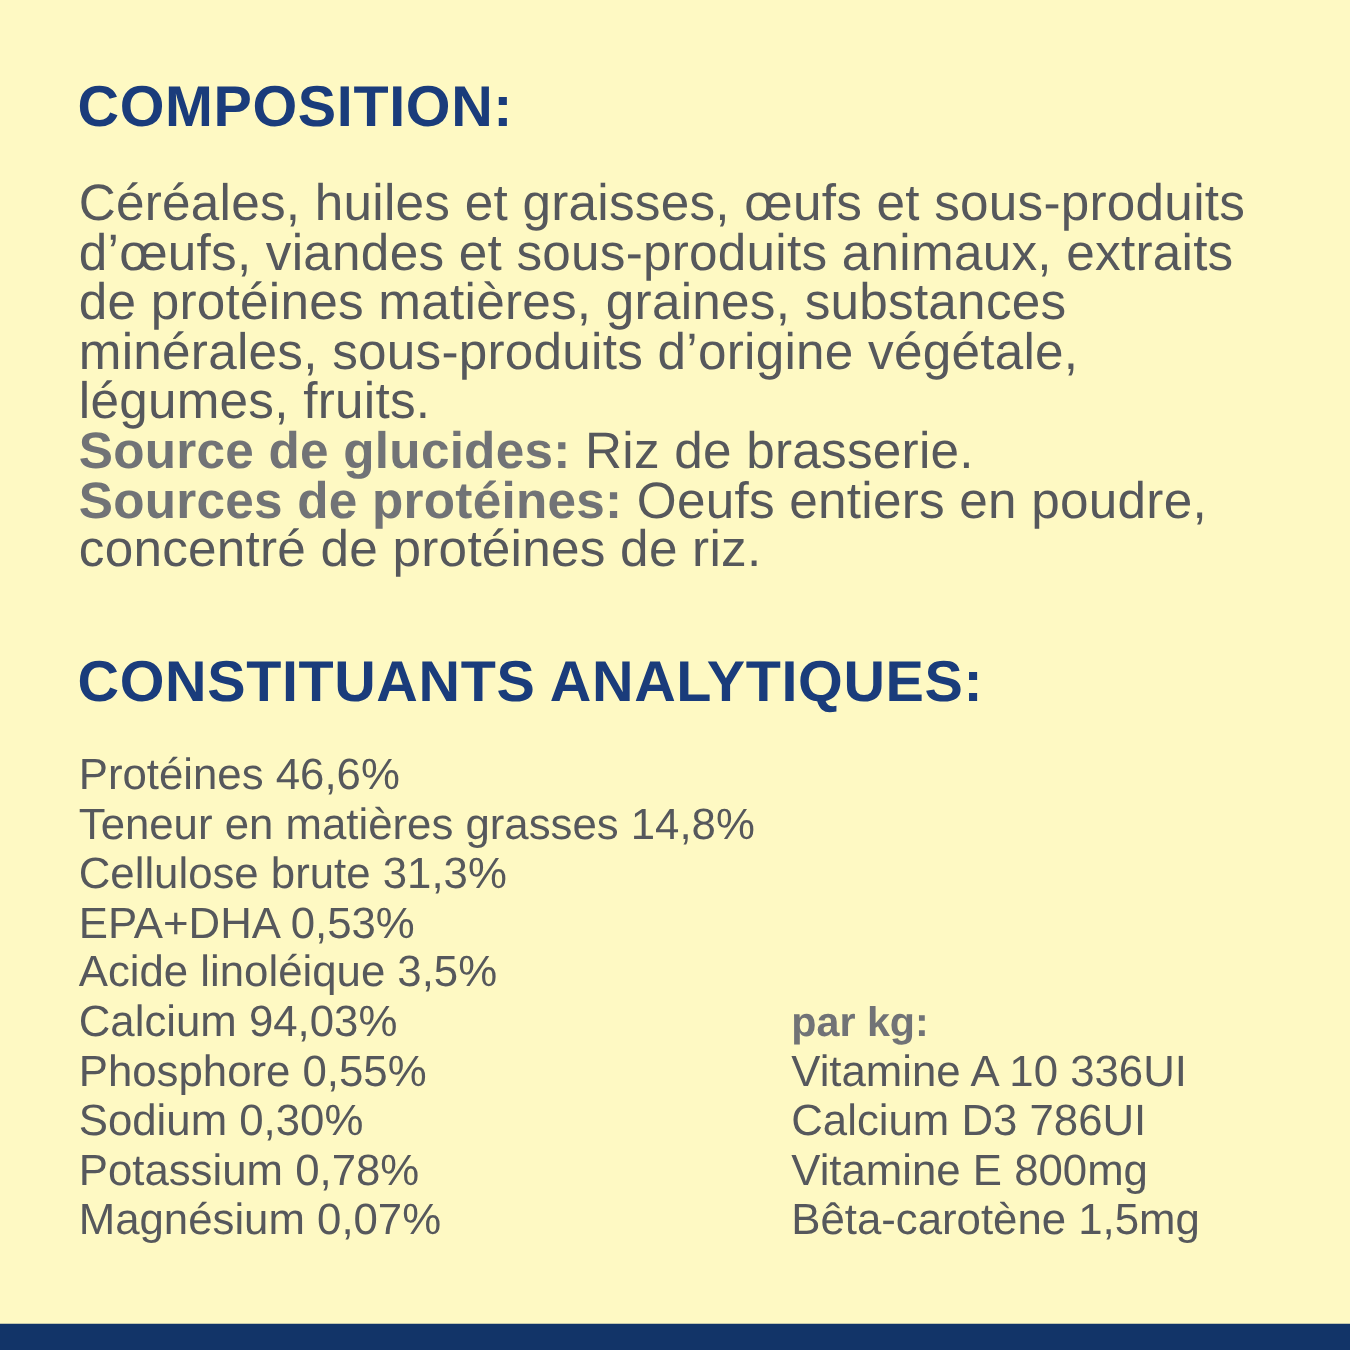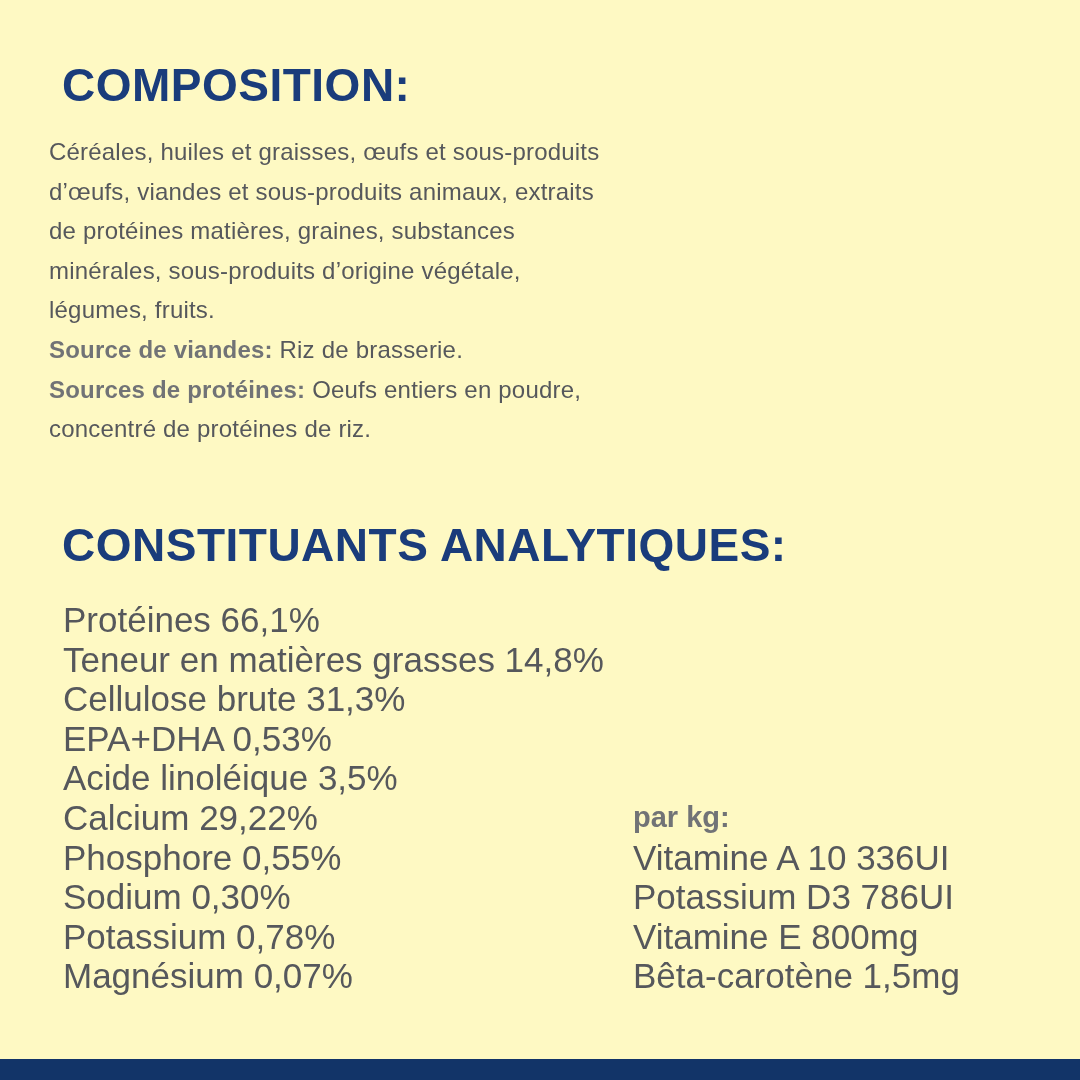--- a/index.html
+++ b/index.html
@@ -23,44 +23,45 @@
     font-weight: bold;
     letter-spacing: 0.5px;
     color: #1a3c7b;
     white-space: nowrap;
   }
   .heading-composition { top: 58px; }
   .heading-analytical  { top: 518px; }
 
   .text-block {
     position: absolute;
-    left: 49px;
-    font-size: 24px;
+    left: 63px;
+    font-size: 41px;
     line-height: 39.6px;
     color: #56585c;
     letter-spacing: 0.2px;
+    margin-top: 11px;
   }
   .composition-text { top: 132px; }
   .text-block .line { white-space: nowrap; }
 
   .bold-label {
     font-weight: bold;
     color: #717376;
   }
 
   .analytical-left  { position: absolute; left: 63px;  top: 600px; }
   .analytical-right { position: absolute; left: 633px; top: 798px; }
   .analytical-left .line, .analytical-right .line {
     font-size: 35px;
     line-height: 39.6px;
     color: #56585c;
     white-space: nowrap;
   }
   .per-kg-label {
-    font-size: 29px;
+    font-size: 33px;
     line-height: 39.6px;
     font-weight: bold;
     color: #717376;
     white-space: nowrap;
   }
 
   .bottom-bar {
     position: absolute;
     left: 0;
     top: 1059px;
@@ -75,43 +76,43 @@
 <div class="label">
 
   <h1 class="section-heading heading-composition">COMPOSITION:</h1>
 
   <div class="text-block composition-text">
     <div class="line">Céréales, huiles et graisses, œufs et sous-produits</div>
     <div class="line">d’œufs, viandes et sous-produits animaux, extraits</div>
     <div class="line">de protéines matières, graines, substances</div>
     <div class="line">minérales, sous-produits d’origine végétale,</div>
     <div class="line">légumes, fruits.</div>
-    <div class="line"><span class="bold-label">Source de viandes:</span><span> Riz de brasserie.</span></div>
+    <div class="line"><span class="bold-label">Source de glucides:</span><span> Riz de brasserie.</span></div>
     <div class="line"><span class="bold-label">Sources de protéines:</span><span> Oeufs entiers en poudre,</span></div>
     <div class="line">concentré de protéines de riz.</div>
   </div>
 
   <h1 class="section-heading heading-analytical">CONSTITUANTS ANALYTIQUES:</h1>
 
   <div class="analytical-left">
-    <div class="line">Protéines 66,1%</div>
+    <div class="line">Protéines 46,6%</div>
     <div class="line">Teneur en matières grasses 14,8%</div>
     <div class="line">Cellulose brute 31,3%</div>
     <div class="line">EPA+DHA 0,53%</div>
     <div class="line">Acide linoléique 3,5%</div>
-    <div class="line">Calcium 29,22%</div>
+    <div class="line">Calcium 94,03%</div>
     <div class="line">Phosphore 0,55%</div>
     <div class="line">Sodium 0,30%</div>
     <div class="line">Potassium 0,78%</div>
     <div class="line">Magnésium 0,07%</div>
   </div>
 
   <div class="analytical-right">
     <div class="per-kg-label">par kg:</div>
     <div class="line">Vitamine A 10 336UI</div>
-    <div class="line">Potassium D3 786UI</div>
+    <div class="line">Calcium D3 786UI</div>
     <div class="line">Vitamine E 800mg</div>
     <div class="line">Bêta-carotène 1,5mg</div>
   </div>
 
   <div class="bottom-bar"></div>
 
 </div>
 
 </body></html>

